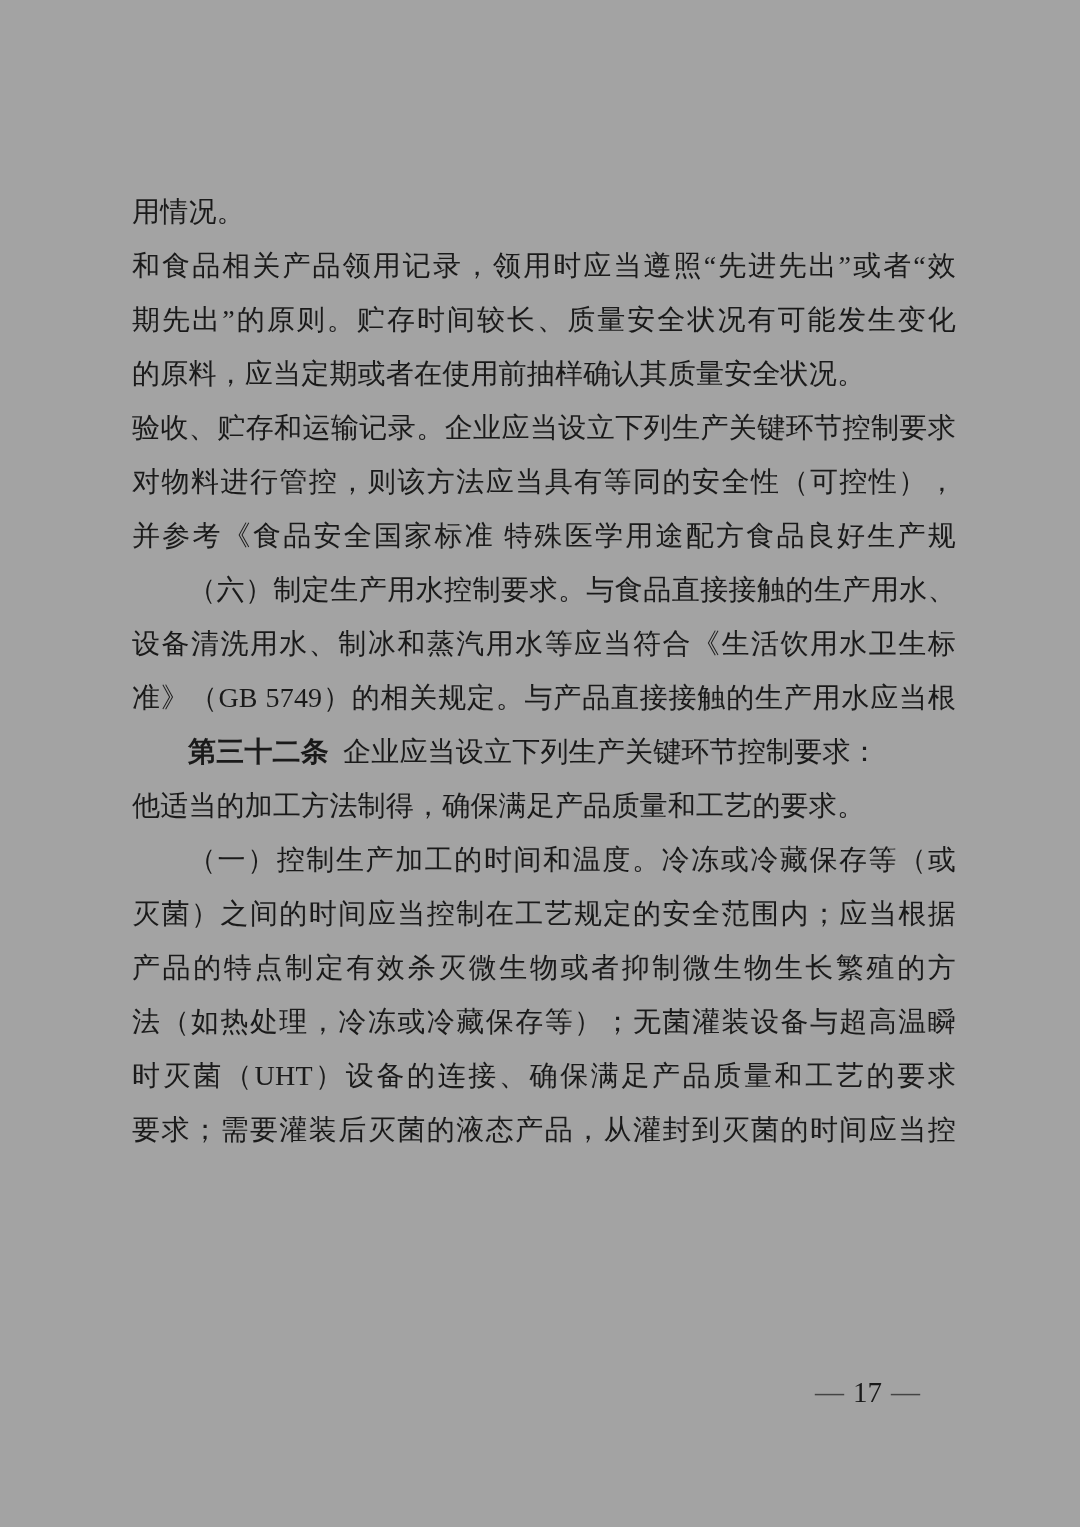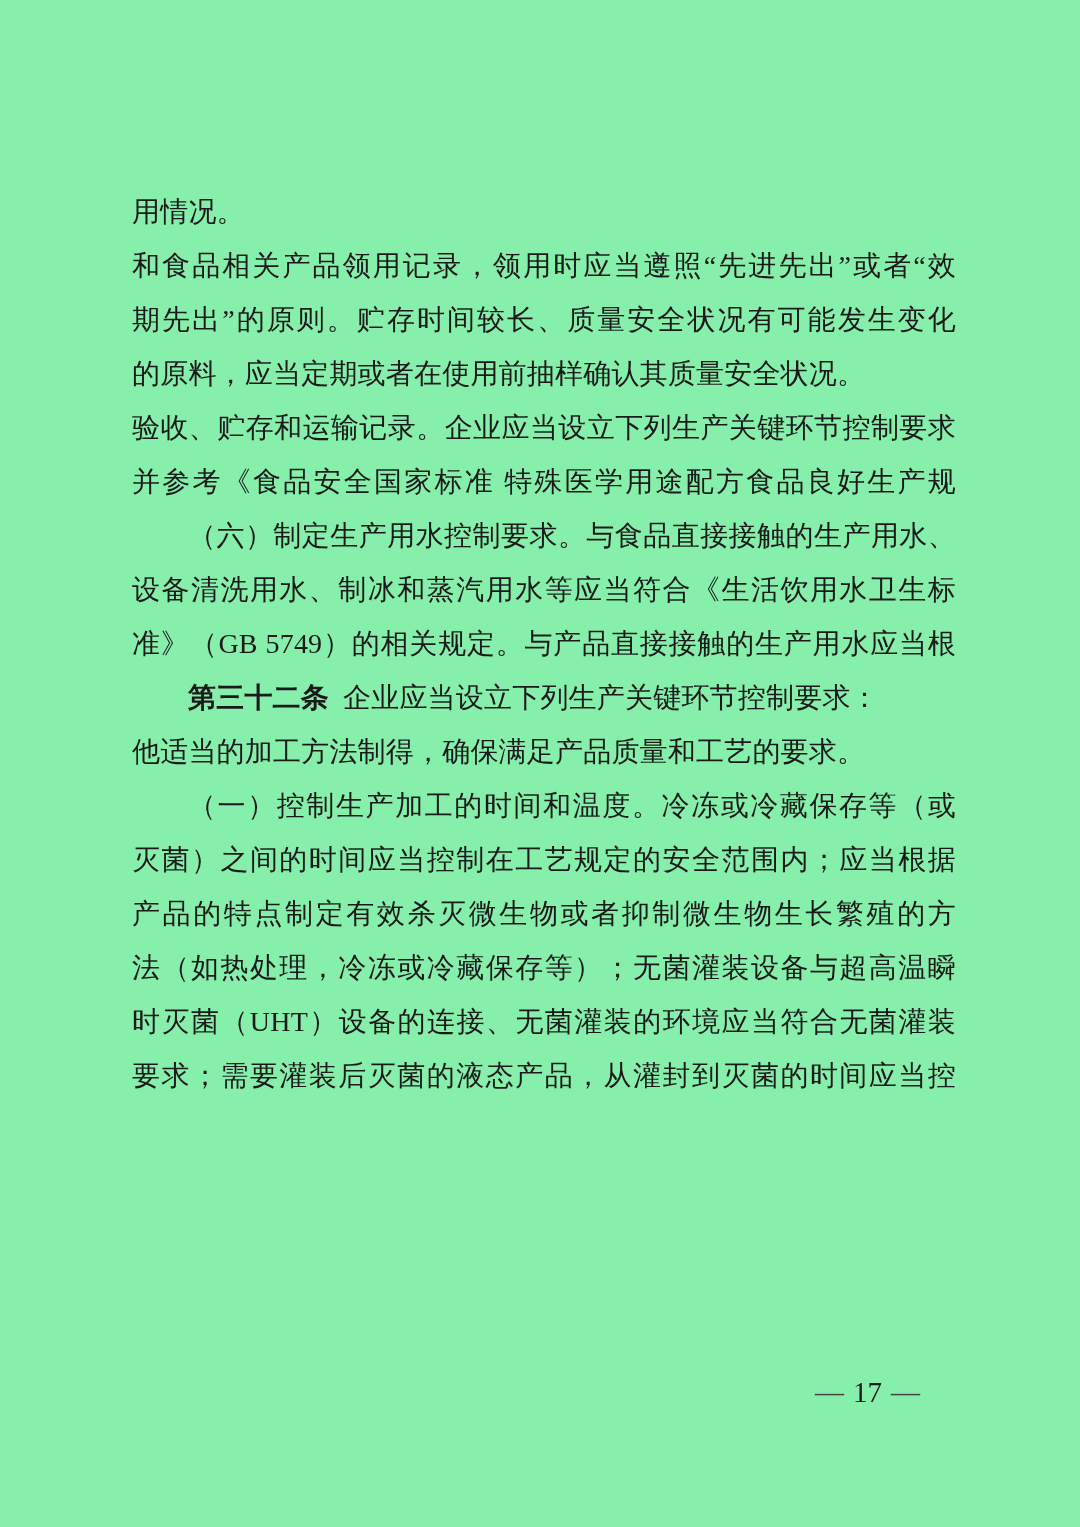--- a/index.html
+++ b/index.html
@@ -1,20 +1,20 @@
 <!DOCTYPE html>
 <html><head>
 <meta charset="utf-8">
 <style>
   html, body { margin: 0; padding: 0; background: #e8e8e8; }
   .page {
     position: relative;
     width: 1080px;
     height: 1527px;
-    background: #86efac;
+    background: #a3a3a3;
     font-family: "Liberation Serif", "DejaVu Serif", serif;
     color: #1a1a1a;
     overflow: hidden;
     margin: 0 auto;
   }
   .body-text {
     position: absolute;
     left: 132px;
     top: 185px;
     width: 824px;
@@ -53,36 +53,37 @@
 
   <div class="body-text">
 
     <div class="line end">用情况。</div>
 
     <div class="line">和食品相关产品领用记录，领用时应当遵照“先进先出”或者“效</div>
     <div class="line">期先出”的原则。贮存时间较长、质量安全状况有可能发生变化</div>
     <div class="line end">的原料，应当定期或者在使用前抽样确认其质量安全状况。</div>
 
     <div class="line">验收、贮存和运输记录。企业应当设立下列生产关键环节控制要求</div>
+    <div class="line">对物料进行管控，则该方法应当具有等同的安全性（可控性），</div>
     <div class="line">并参考《食品安全国家标准 特殊医学用途配方食品良好生产规</div>
 
     <div class="line first">（六）制定生产用水控制要求。与食品直接接触的生产用水、</div>
     <div class="line">设备清洗用水、制冰和蒸汽用水等应当符合《生活饮用水卫生标</div>
     <div class="line">准》（GB 5749）的相关规定。与产品直接接触的生产用水应当根</div>
     <div class="line first end">
       <span class="article-number">第三十二条</span><span class="heading-rest">企业应当设立下列生产关键环节控制要求：</span>
     </div>
 
     <div class="line end">他适当的加工方法制得，确保满足产品质量和工艺的要求。</div>
 
     <div class="line first">（一）控制生产加工的时间和温度。冷冻或冷藏保存等（或</div>
     <div class="line">灭菌）之间的时间应当控制在工艺规定的安全范围内；应当根据</div>
     <div class="line">产品的特点制定有效杀灭微生物或者抑制微生物生长繁殖的方</div>
     <div class="line">法（如热处理，冷冻或冷藏保存等）；无菌灌装设备与超高温瞬</div>
-    <div class="line">时灭菌（UHT）设备的连接、无菌灌装的环境应当符合无菌灌装</div>
+    <div class="line">时灭菌（UHT）设备的连接、确保满足产品质量和工艺的要求</div>
     <div class="line">要求；需要灌装后灭菌的液态产品，从灌封到灭菌的时间应当控</div>
 
   </div>
 
   <div class="footer">
     <span class="dash">—</span>
     <span class="num">17</span>
     <span class="dash">—</span>
   </div>
 

